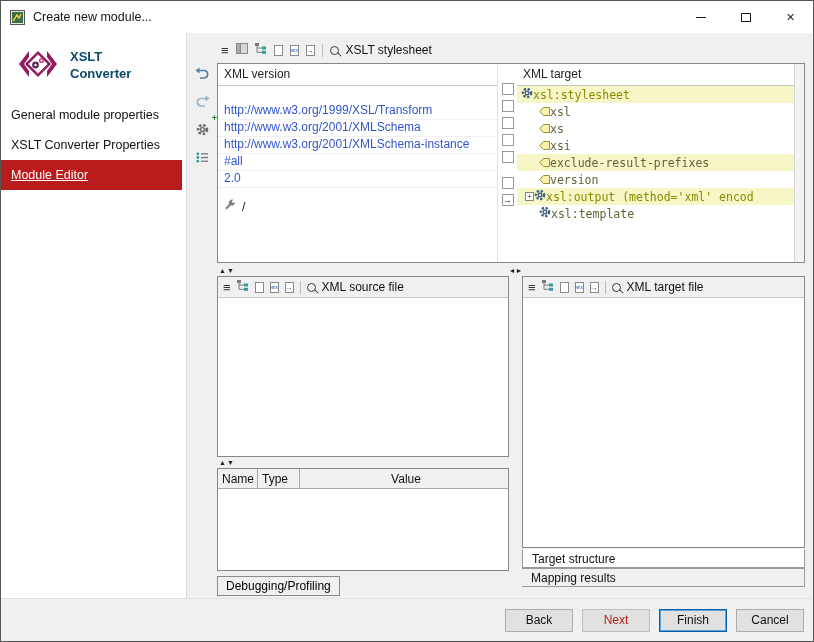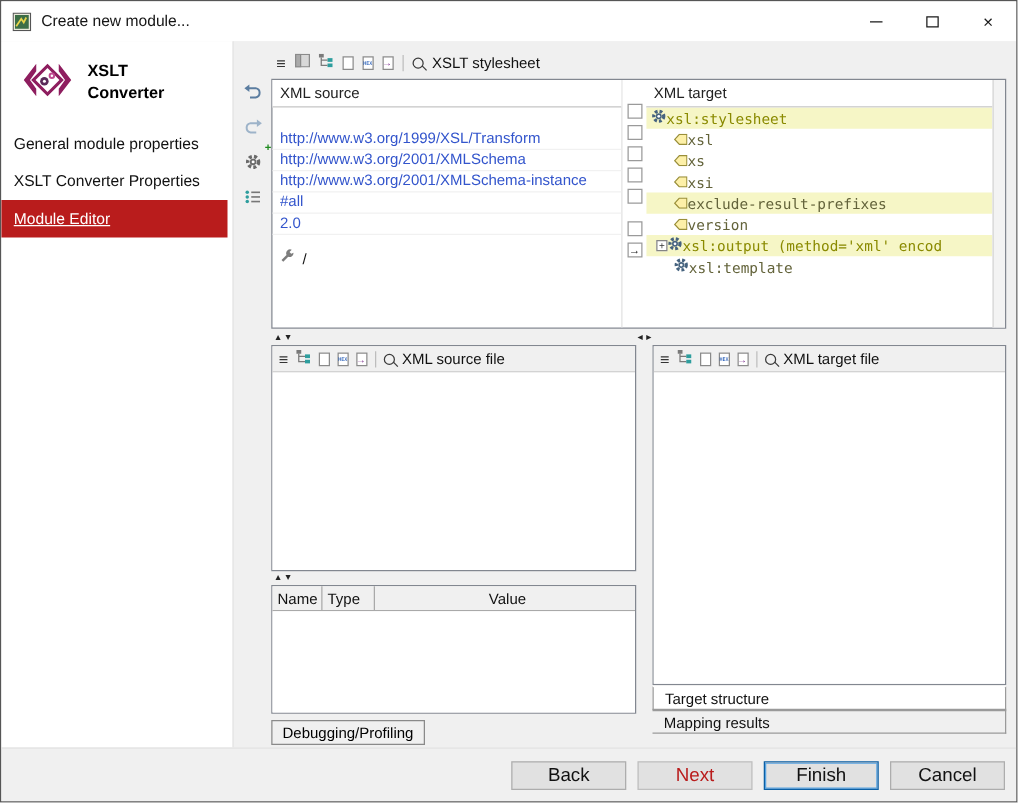--- a/index.html
+++ b/index.html
@@ -14,21 +14,21 @@
   .title-text { flex:1; font-size:12.5px; color:#151515; }
   .wc { width:45px; height:32px; display:flex; align-items:center; justify-content:center; cursor:default; }
   .wc-min-glyph { width:10px; height:1px; background:#1a1a1a; display:inline-block; }
   .wc-max-glyph { width:10px; height:9px; border:1px solid #1a1a1a; display:inline-block; }
   .wc-close { font-size:14px; color:#1a1a1a; }
 
   
   .bodyrow { flex:1; display:flex; min-height:0; }
   .sidebar { width:186px; background:#fff; border-right:1px solid #dcdcdc; padding-top:12px; }
   .logo-row { display:flex; align-items:center; gap:9px; padding-left:14px; }
-  .logo-text { font-weight:bold; font-size:13px; line-height:1.3; color:#000000; }
+  .logo-text { font-weight:bold; font-size:13px; line-height:1.3; color:#0c4a6e; }
   .props-heading { font-weight:bold; font-size:13px; padding:26px 0 0 8px; }
   .side-items { margin-top:14px; }
   .side-item { height:30px; display:flex; align-items:center; padding-left:10px; font-size:12.5px;
                color:#111; cursor:default; margin-right:4px; }
   .side-item.selected { background:#b91c1c; color:#fff;text-decoration:underline; }
 
   .main { flex:1; min-width:0; background:#f0f0f0; display:flex; }
   .vtools { width:30px; flex:0 0 auto; display:flex; flex-direction:column; align-items:center;
             gap:8px; padding-top:30px; }
   .vtools .tool { width:22px; height:20px; display:flex; align-items:center; justify-content:center; }
@@ -106,21 +106,21 @@
   .right-spacer { height:11px; flex:0 0 auto; }
   .tabs-row { display:flex; margin-top:1px;flex-direction:column; }
   .tab { height:19px; line-height:18px; padding:0 9px; font-size:12px; border:1px solid #9a9a9a;
          background:#f0f0f0; cursor:default; }
   .tab.active { background:#fff; border-top-color:#fff; }
   .tab.inactive { border-left:none; }
 
   
   .footer { height:43px; flex:0 0 auto; background:#f0f0f0; border-top:1px solid #e2e2e2;
             display:flex; align-items:center; justify-content:flex-end; gap:9px; padding-right:9px; }
-  .btn { width:92px; height:23px; background:#e1e1e1; border:1px solid #adadad; font-size:15px;
+  .btn { width:68px; height:23px; background:#e1e1e1; border:1px solid #adadad; font-size:12px;
          font-family:inherit; color:#111; }
   .btn.disabled { color:#b91c1c; border-color:#bfbfbf; }
   .btn.default { border:1px solid #0b5fa4; box-shadow:inset 0 0 0 1px #57a3e2; }
 </style>
 </head>
 <body>
 
 <div class="dialog">
 
   <div class="titlebar">
@@ -231,21 +231,21 @@
           <span class="icon-doc"></span>
           <span class="icon-doc hex"></span>
           <span class="icon-doc arrow"></span>
           <span class="tb-sep"></span>
           <span class="icon-search"></span>
           <span class="tb-label">XSLT stylesheet</span>
         </div>
 
         <div class="map-panel">
           <div class="src-col">
-            <div class="col-header">XML source</div>
+            <div class="col-header">XML version</div>
             <div class="src-rows">
               <div class="src-row">
                   <span>http://www.w3.org/1999/XSL/Transform</span>
                 </div>
               <div class="src-row">
                   <span>http://www.w3.org/2001/XMLSchema</span>
                 </div>
               <div class="src-row">
                   <span>http://www.w3.org/2001/XMLSchema-instance</span>
                 </div>

